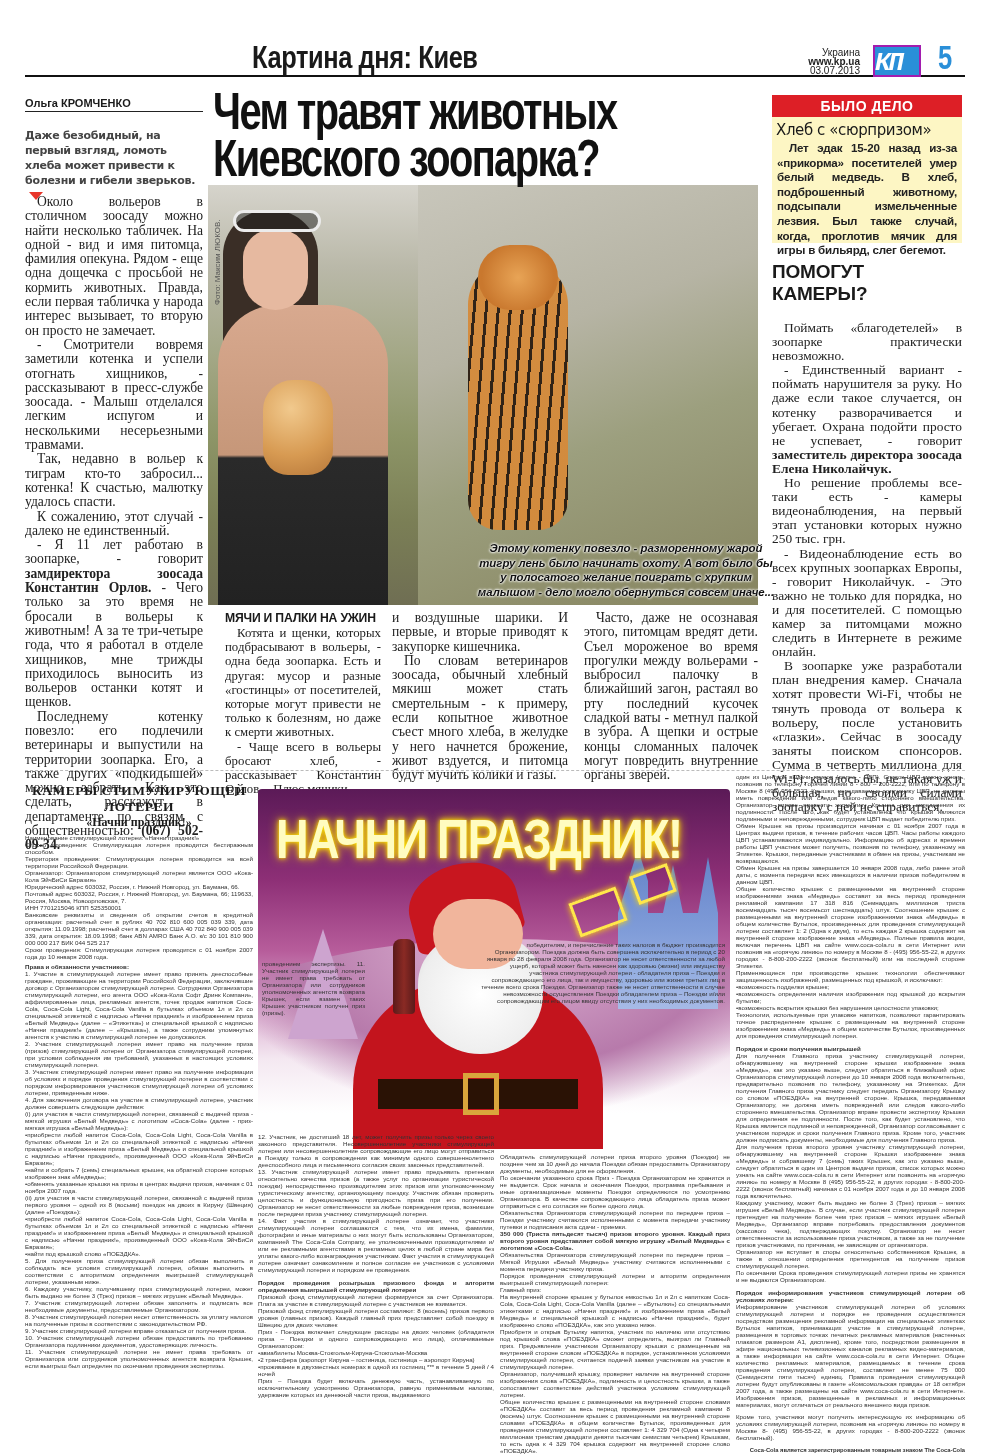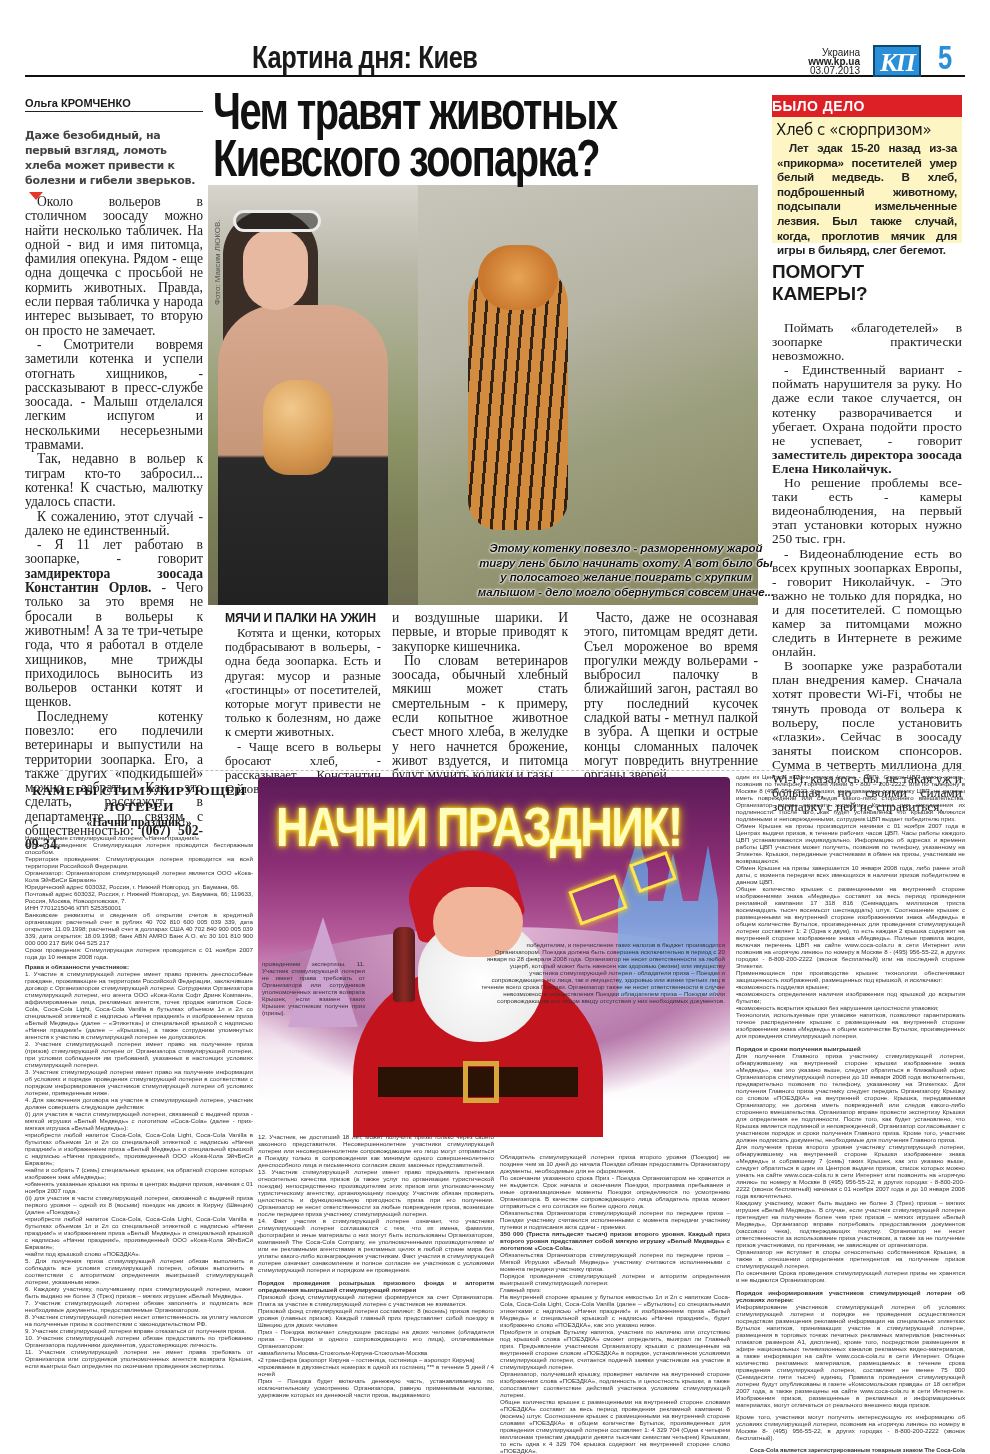--- a/index.html
+++ b/index.html
@@ -4,21 +4,21 @@
 <style>
   * { box-sizing: border-box; margin: 0; padding: 0; }
   html, body { width: 990px; height: 1454px; background: #fff; overflow: hidden; }
   body { position: relative; font-family: "Liberation Serif", serif; color: #1a1a1a; }
 
   
   .masthead { position: absolute; left: 25px; top: 40px; width: 940px; height: 37px; border-bottom: 2px solid #111; }
   .section-title { position: absolute; left: 227px; top: 0; font-family: "Liberation Sans", sans-serif; font-size: 31px; font-weight: bold; letter-spacing: -0.5px; transform: scaleX(0.82); transform-origin: left; }
   .edition { position: absolute; left: 765px; top: 8px; text-align: right; width: 70px; font-family: "Liberation Sans", sans-serif; font-size: 10px; line-height: 9px; color: #222; }
   .edition .url { font-weight: bold; }
-  .logo { position: absolute; left: 848px; top: 5px; width: 48px; height: 32px; background: #2a8fd8; color: #fff; font-family: Liberation Serif, serif; font-weight: bold; font-style: italic; font-size: 26px; text-align: center; line-height: 32px; border: 2px solid #0c4a6e; letter-spacing: -2px; }
+  .logo { position: absolute; left: 848px; top: 5px; width: 48px; height: 32px; background: #2a8fd8; color: #fff; font-family: Liberation Mono, monospace; font-weight: bold; font-style: italic; font-size: 26px; text-align: left; line-height: 32px; border: 2px solid #a21caf; letter-spacing: -2px; }
   .page-num { position: absolute; left: 913px; top: -2px; font-family: "Liberation Sans", sans-serif; font-weight: bold; font-size: 34px; color: #2a8fd8; transform: scaleX(0.75); transform-origin: left; }
 
   
   .byline { position: absolute; left: 25px; top: 97px; width: 178px; font-family: "Liberation Sans", sans-serif; font-weight: bold; font-size: 11px; border-bottom: 1px solid #222; padding-bottom: 2px; }
   .lead { position: absolute; left: 25px; top: 128px; width: 178px; font-family: "DejaVu Sans", sans-serif; font-weight: bold; font-size: 11px; line-height: 15px; color: #444; letter-spacing: -0.3px; }
   .lead .tri { display: inline-block; width: 0; height: 0; border-left: 7px solid transparent; border-right: 7px solid transparent; border-top: 8px solid #e8352a; margin-left: 4px; vertical-align: middle; }
   .body-text { font-family: "Liberation Serif", serif; font-size: 13.6px; line-height: 14.3px; text-align: justify; color: #222; }
   .body-text p { text-indent: 12px; }
   .body-text b { font-weight: bold; }
   .col-left { position: absolute; left: 25px; top: 195px; width: 178px; }
@@ -43,34 +43,34 @@
 
   
   .subhead { font-family: "Liberation Sans", sans-serif; font-weight: bold; font-size: 12.2px; letter-spacing: -0.2px; margin-bottom: 1px; }
   .col-mid1 { position: absolute; left: 225px; top: 611px; width: 156px; }
   .col-mid2 { position: absolute; left: 392px; top: 611px; width: 176px; }
   .col-mid3 { position: absolute; left: 584px; top: 611px; width: 174px; }
   .col-mid1 .body-text, .col-mid2 .body-text, .col-mid3 .body-text { font-size: 12.8px; line-height: 14.2px; }
 
   
   .sidebar-box { position: absolute; left: 772px; top: 95px; width: 190px; height: 148px; background: #fdf6c4; }
-  .sidebar-tag { background: #dd1f26; color: #fff; font-family: "Liberation Sans", sans-serif; font-weight: bold; font-size: 14px; height: 22px; line-height: 22px; letter-spacing: 0.5px; }
+  .sidebar-tag { background: #dd1f26; color: #fff; font-family: "Liberation Sans", sans-serif; font-weight: bold; font-size: 14px; text-align: center; height: 22px; line-height: 22px; letter-spacing: 0.5px; }
   .sidebar-title { font-family: "DejaVu Sans", sans-serif; font-size: 15px; padding: 4px 4px 0 4px; letter-spacing: -0.4px; }
   .sidebar-text { font-family: "Liberation Sans", sans-serif; font-weight: bold; font-size: 11.6px; line-height: 14.6px; padding: 2px 5px 0 5px; text-align: justify; color: #222; text-indent: 12px; letter-spacing: -0.2px; }
   .col-right { position: absolute; left: 772px; top: 261px; width: 190px; }
   .col-right .subhead { font-size: 19px; }
   .col-right .body-text { font-size: 13.4px; line-height: 14.1px; margin-top: 16px; }
 
   
   .ad { position: absolute; left: 25px; top: 773px; width: 940px; height: 681px; }
   .ad-small { font-family: "Liberation Sans", sans-serif; font-size: 6.2px; line-height: 7px; text-align: justify; color: #333; }
   .ad-col1 { position: absolute; left: 0; top: 0; width: 228px; }
   .ad-title { font-family: "Liberation Serif", serif; font-weight: bold; font-size: 13.5px; text-align: center; letter-spacing: 0.5px; padding-top: 10px; }
   .ad-subtitle { font-family: "Liberation Serif", serif; font-weight: bold; font-size: 12px; text-align: center; margin-bottom: 4px; }
-  .ad-banner { position: absolute; left: 233px; top: 4px; width: 472px; height: 360px; overflow: hidden; background: linear-gradient(180deg, #5b1a57 0%, #8d2f76 25%, #b75d9b 45%, #d8a7cc 60%, #f4e8f1 75%, #fff 90%); border-radius: 4px; }
+  .ad-banner { position: absolute; left: 233px; top: 16px; width: 472px; height: 360px; overflow: hidden; background: linear-gradient(180deg, #5b1a57 0%, #8d2f76 25%, #b75d9b 45%, #d8a7cc 60%, #f4e8f1 75%, #fff 90%); border-radius: 4px; }
   .banner-text { position: absolute; left: 18px; top: 18px; font-family: "Liberation Sans", sans-serif; font-weight: bold; font-size: 55px; letter-spacing: -2px; color: #fffcc0; text-shadow: 0 0 6px #ffe800, 0 0 12px #ffd200, 0 0 2px #c48a00; transform: scaleX(0.82); transform-origin: left; white-space: nowrap; }
   .banner-hill { position: absolute; left: -50px; top: 150px; width: 600px; height: 180px; background: radial-gradient(ellipse at 50% 0%, #e0b6d6 0%, #b77aab 50%, transparent 70%); border-radius: 50%; }
   .banner-tree { position: absolute; left: 30px; top: 140px; width: 0; height: 0; border-left: 35px solid transparent; border-right: 35px solid transparent; border-bottom: 110px solid #cda4cf; }
   .banner-castle { position: absolute; left: 360px; top: 60px; width: 100px; height: 160px; background: linear-gradient(180deg, #5f8cd2 0%, #7aa4e0 50%, #a4c0ec 100%); clip-path: polygon(10% 20%, 20% 0%, 30% 20%, 30% 40%, 45% 40%, 55% 10%, 65% 40%, 80% 40%, 90% 5%, 100% 40%, 100% 100%, 0% 100%, 0% 40%); opacity: 0.9; }
   .santa-hat { position: absolute; left: 150px; top: 75px; width: 110px; height: 80px; background: #c8161f; border-radius: 50% 50% 10% 10%; transform: rotate(-15deg); }
   .santa-face { position: absolute; left: 175px; top: 110px; width: 90px; height: 70px; background: #f1b59c; border-radius: 40px; }
   .santa-beard { position: absolute; left: 160px; top: 145px; width: 125px; height: 120px; background: radial-gradient(circle, #ffffff 0%, #eeeeee 70%, #d4d4d4 100%); border-radius: 50% 50% 60% 60%; }
   .santa-body { position: absolute; left: 95px; top: 190px; width: 250px; height: 200px; background: #c3141d; border-radius: 110px 110px 0 0; }
   .santa-belt { position: absolute; left: 120px; top: 290px; width: 200px; height: 30px; background: #2a1205; }
   .santa-buckle { position: absolute; left: 205px; top: 284px; width: 36px; height: 42px; border: 5px solid #d9a63c; }

